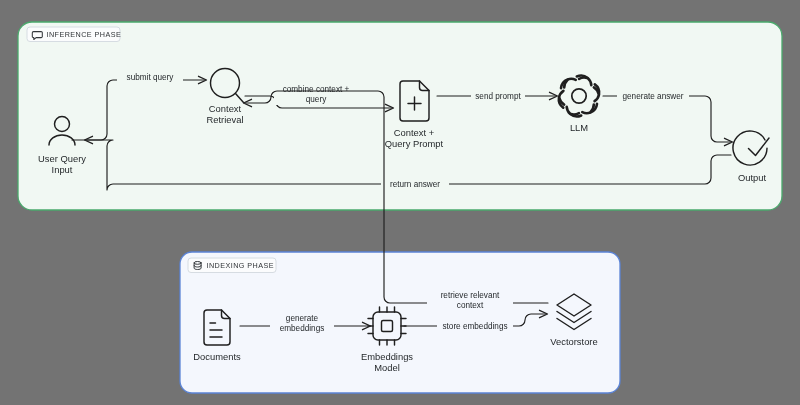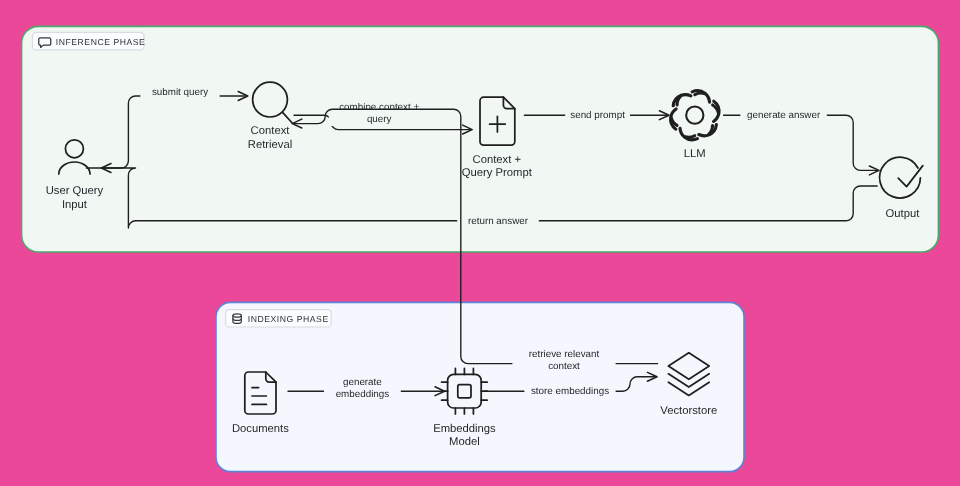--- a/index.html
+++ b/index.html
@@ -10,21 +10,21 @@
   body {
     width: 800px;
     height: 405px;
     font-family: "Liberation Sans", sans-serif;
     overflow: hidden;
   }
   #canvas {
     position: relative;
     width: 800px;
     height: 405px;
-    background: #ec4899;
+    background: #737373;
   }
   svg.diagram {
     position: absolute;
     left: 0;
     top: 0;
     width: 800px;
     height: 405px;
   }
   .edge {
     fill: none;

